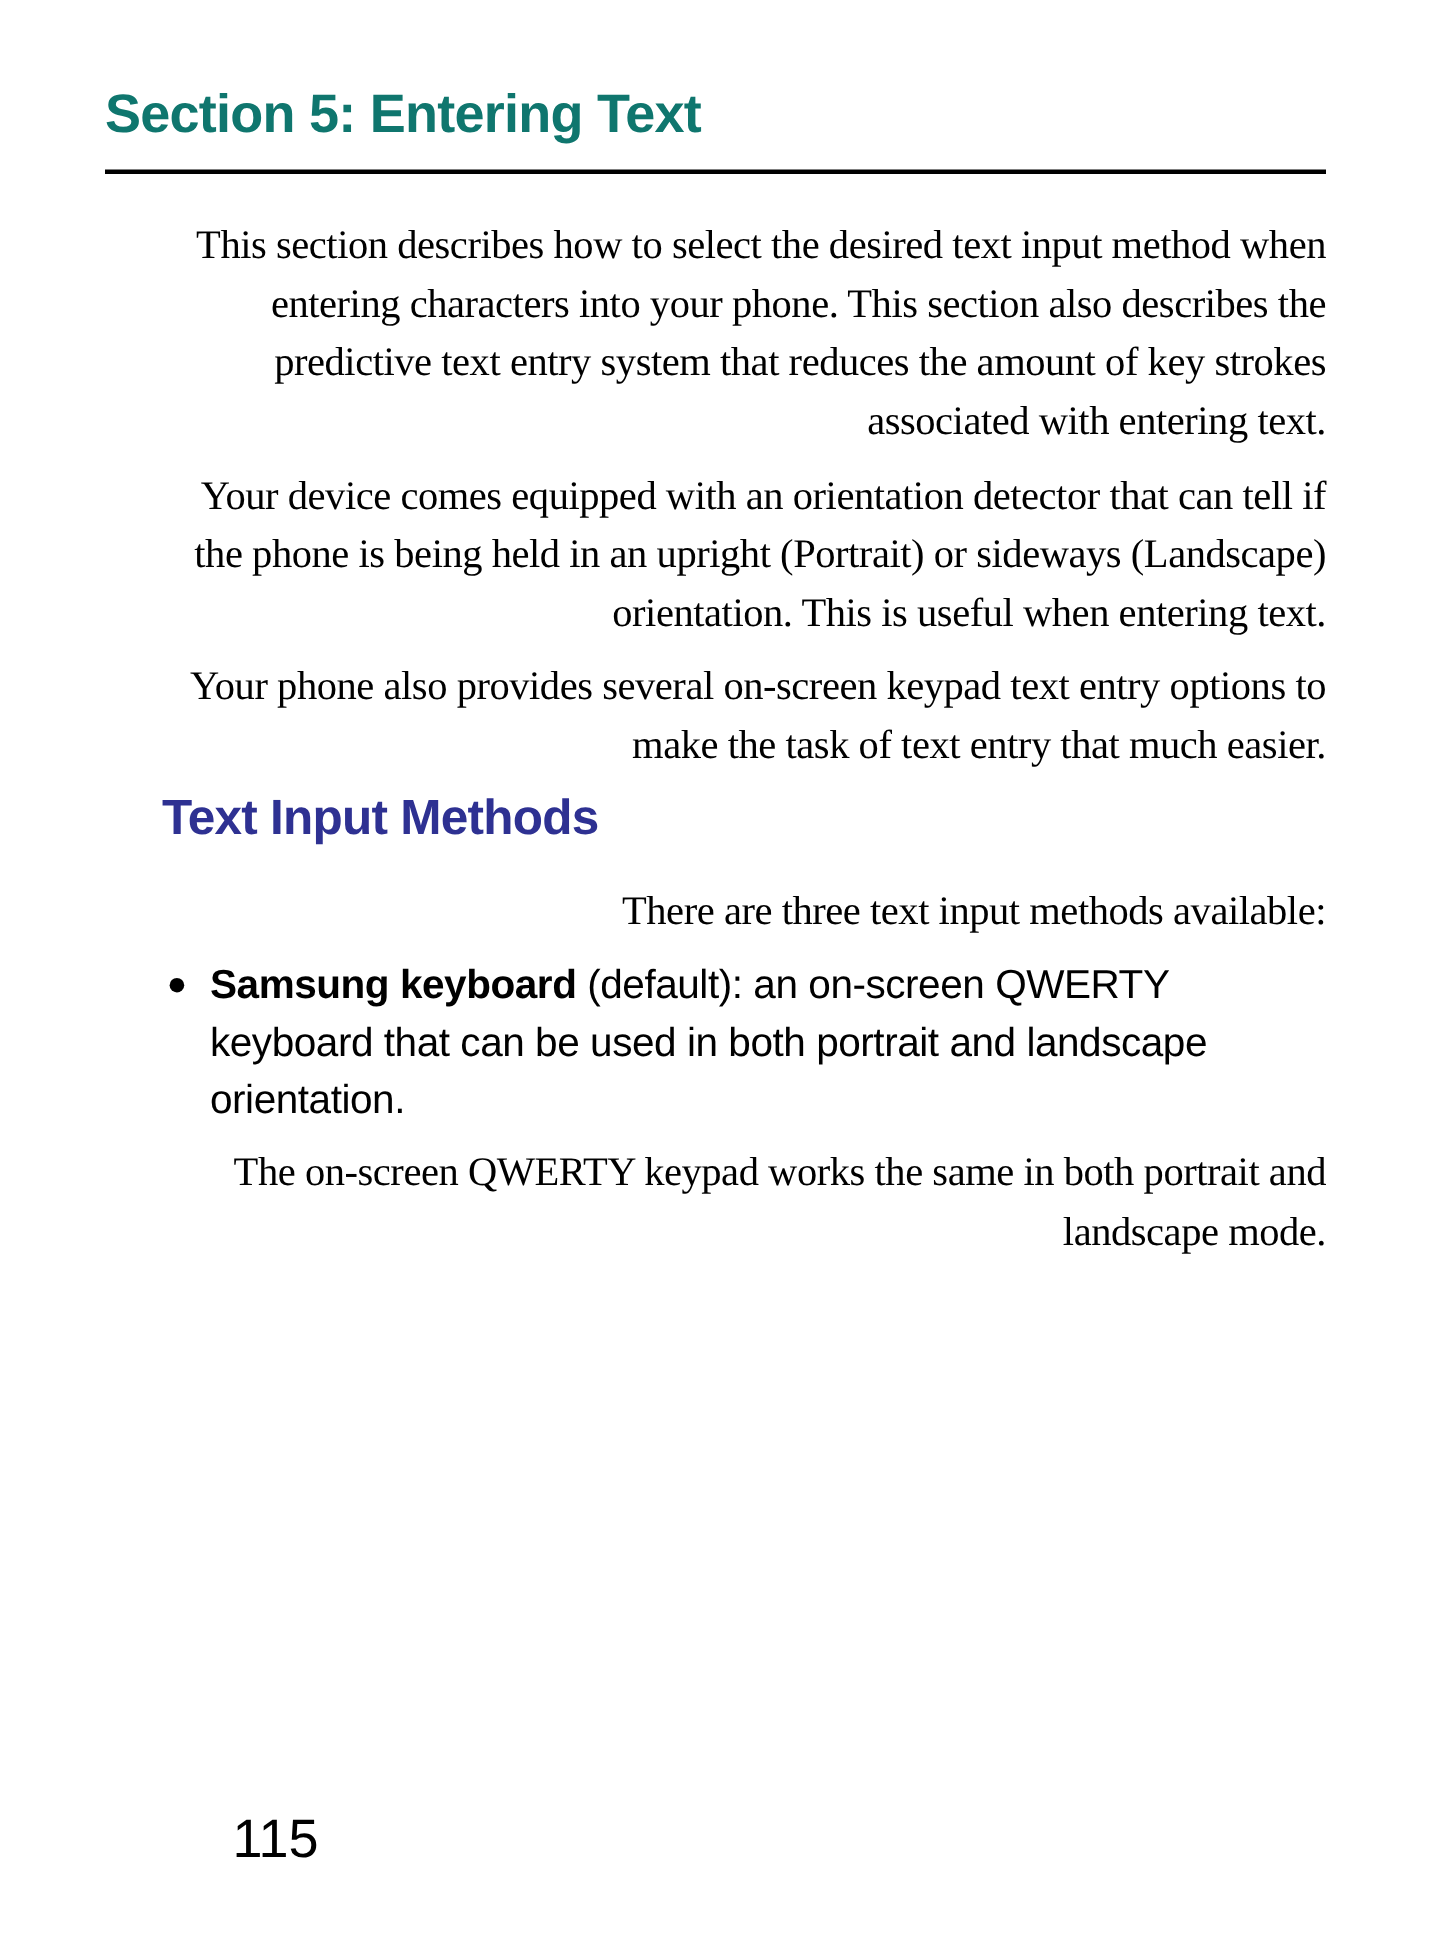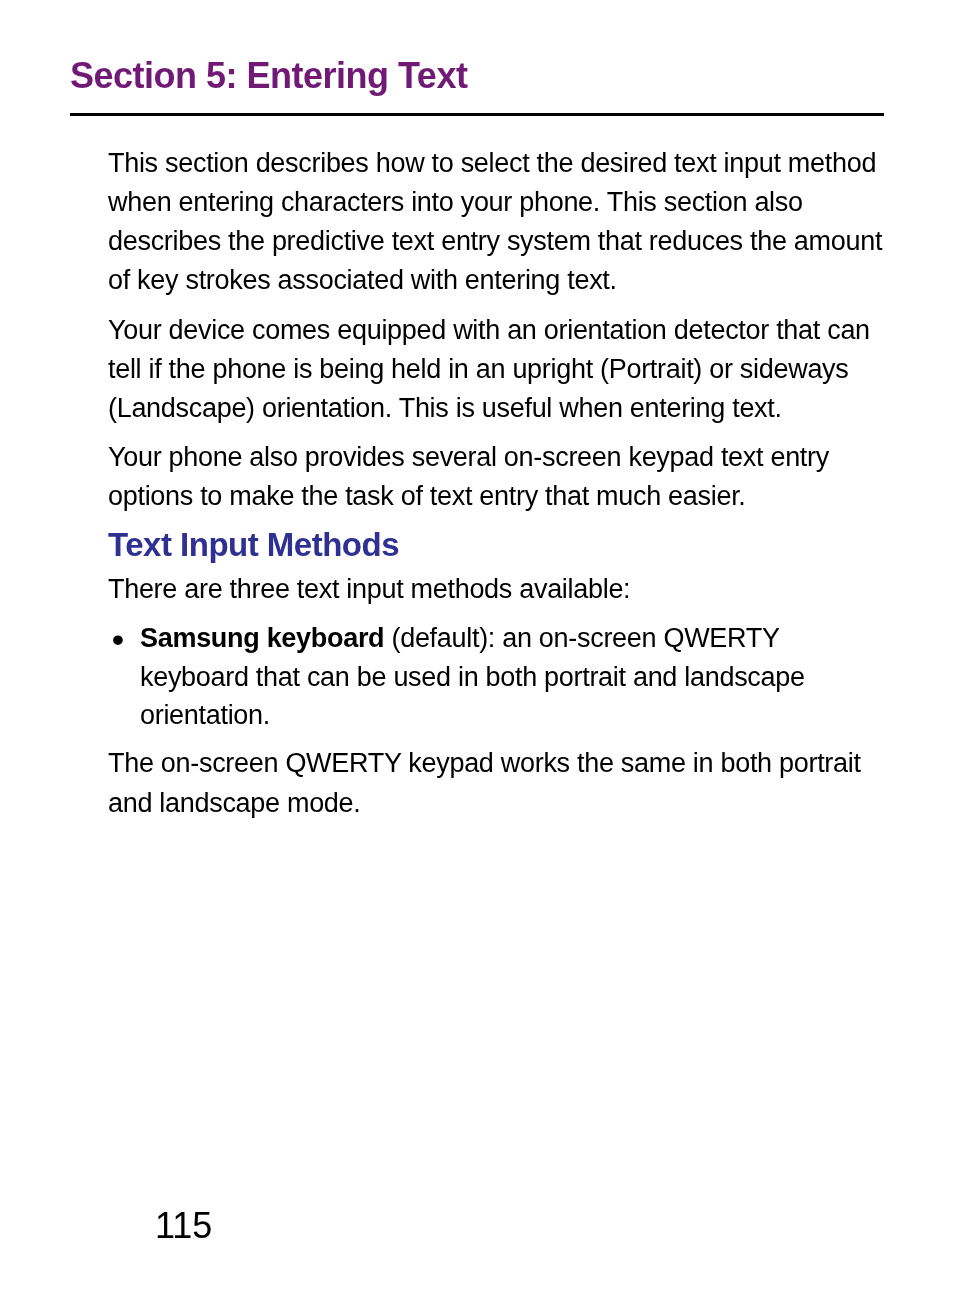--- a/index.html
+++ b/index.html
@@ -11,43 +11,44 @@
       width: 954px;
       height: 1295px;
       background: #ffffff;
       font-family: Arial, Helvetica, sans-serif;
       padding: 55px 70px 40px 70px;
       position: relative;
     }
     .section-title {
       font-size: 36px;
       font-weight: bold;
-      color: #701a75;
+      color: #0f766e;
       font-family: Arial, Helvetica, sans-serif;
       padding-bottom: 16px;
       border-bottom: 3px solid #000000;
       margin-bottom: 28px;
       letter-spacing: -0.5px;
     }
     .body-para {
       font-size: 27px;
       color: #000000;
       line-height: 1.45;
       margin-bottom: 10px;
       padding-left: 38px;
-      font-family: Liberation Sans, sans-serif;
+      font-family: Liberation Serif, serif;
       font-stretch: condensed;
       letter-spacing: -0.3px;
+      text-align: right;
     }
     .subheading {
       font-size: 33px;
       font-weight: bold;
       color: #2e3192;
       margin-top: 6px;
-      margin-bottom: 6px;
+      margin-bottom: 24px;
       padding-left: 38px;
       font-family: Arial, Helvetica, sans-serif;
       letter-spacing: -0.5px;
     }
     .bullet-list {
       list-style: none;
       padding-left: 38px;
     }
     .bullet-item {
       font-size: 27px;

